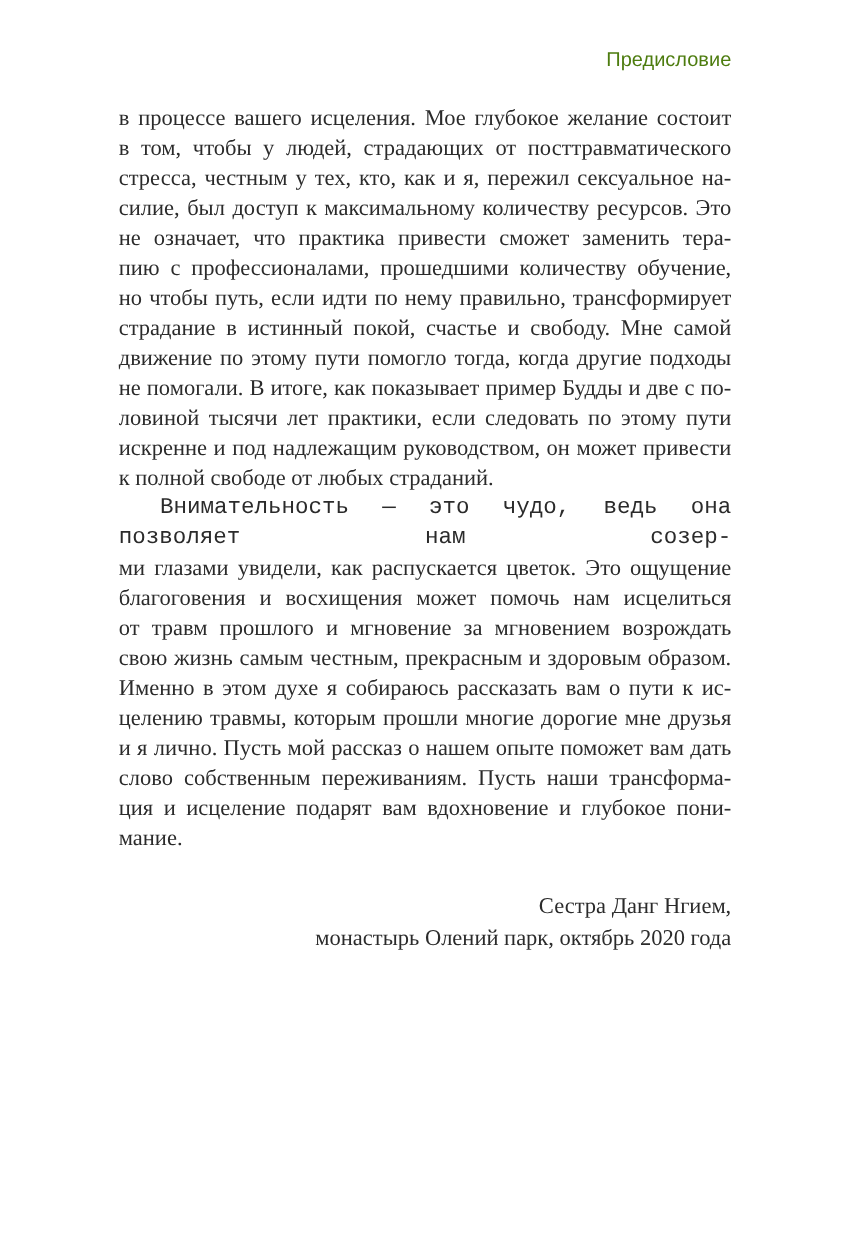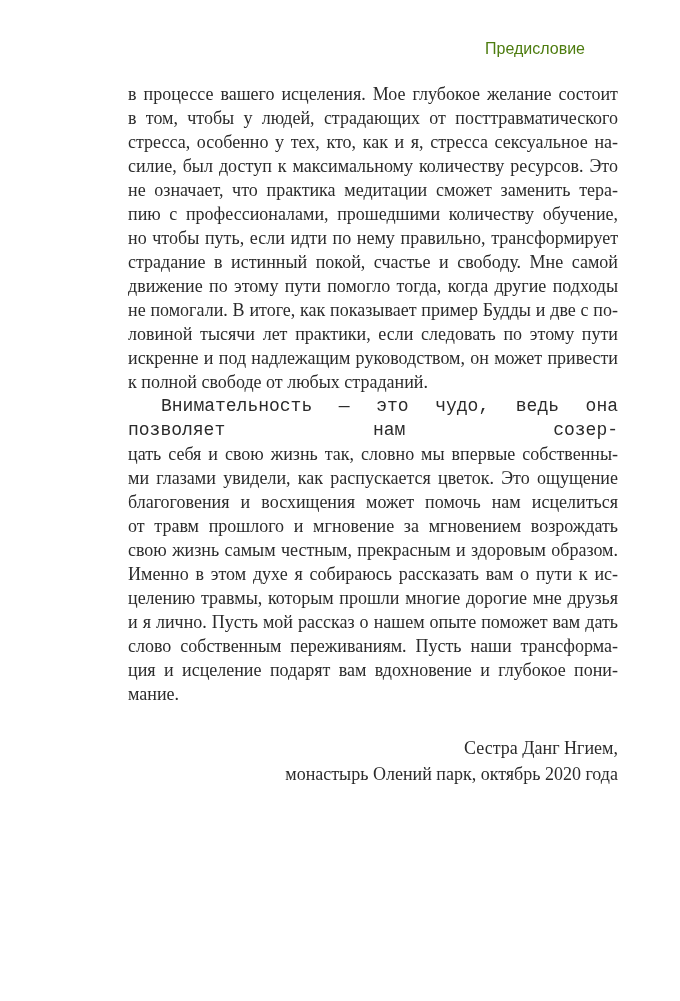--- a/index.html
+++ b/index.html
@@ -26,21 +26,20 @@
     line-height: 19px;
     color: #4d7c0f;
   }
   .body-text {
     position: absolute;
     top: 82px;
     left: 95px;
     width: 490px;
     color: #2b2b2b;
     font-size: 18px;
-    margin-left: 33px;
   }
   .paragraph {
     margin: 0;
     padding: 0;
   }
   .line {
     line-height: 24px;
     text-align: justify;
     text-align-last: justify;
   }
@@ -66,35 +65,34 @@
 <body>
 
 <div class="page">
   <div class="running-header">Предисловие</div>
 
   <div class="body-text">
 
   <div class="paragraph">
         <div class="line">в процессе вашего исцеления. Мое глубокое желание состоит</div>
         <div class="line">в том, чтобы у людей, страдающих от посттравматического</div>
-        <div class="line">стресса, особенно у тех, кто, как и я, стресса сексуальное на-</div>
+        <div class="line">стресса, честным у тех, кто, как и я, пережил сексуальное на-</div>
         <div class="line">силие, был доступ к максимальному количеству ресурсов. Это</div>
-        <div class="line">не означает, что практика медитации сможет заменить тера-</div>
+        <div class="line">не означает, что практика привести сможет заменить тера-</div>
         <div class="line">пию с профессионалами, прошедшими количеству обучение,</div>
         <div class="line">но чтобы путь, если идти по нему правильно, трансформирует</div>
         <div class="line">страдание в истинный покой, счастье и свободу. Мне самой</div>
         <div class="line">движение по этому пути помогло тогда, когда другие подходы</div>
         <div class="line">не помогали. В итоге, как показывает пример Будды и две с по-</div>
         <div class="line">ловиной тысячи лет практики, если следовать по этому пути</div>
         <div class="line">искренне и под надлежащим руководством, он может привести</div>
         <div class="line last">к полной свободе от любых страданий.</div>
       </div>
       <div class="paragraph">
         <div class="line indent">Внимательность — это чудо, ведь она позволяет нам созер-</div>
-        <div class="line">цать себя и свою жизнь так, словно мы впервые собственны-</div>
         <div class="line">ми глазами увидели, как распускается цветок. Это ощущение</div>
         <div class="line">благоговения и восхищения может помочь нам исцелиться</div>
         <div class="line">от травм прошлого и мгновение за мгновением возрождать</div>
         <div class="line">свою жизнь самым честным, прекрасным и здоровым образом.</div>
         <div class="line">Именно в этом духе я собираюсь рассказать вам о пути к ис-</div>
         <div class="line">целению травмы, которым прошли многие дорогие мне друзья</div>
         <div class="line">и я лично. Пусть мой рассказ о нашем опыте поможет вам дать</div>
         <div class="line">слово собственным переживаниям. Пусть наши трансформа-</div>
         <div class="line">ция и исцеление подарят вам вдохновение и глубокое пони-</div>
         <div class="line last">мание.</div>

